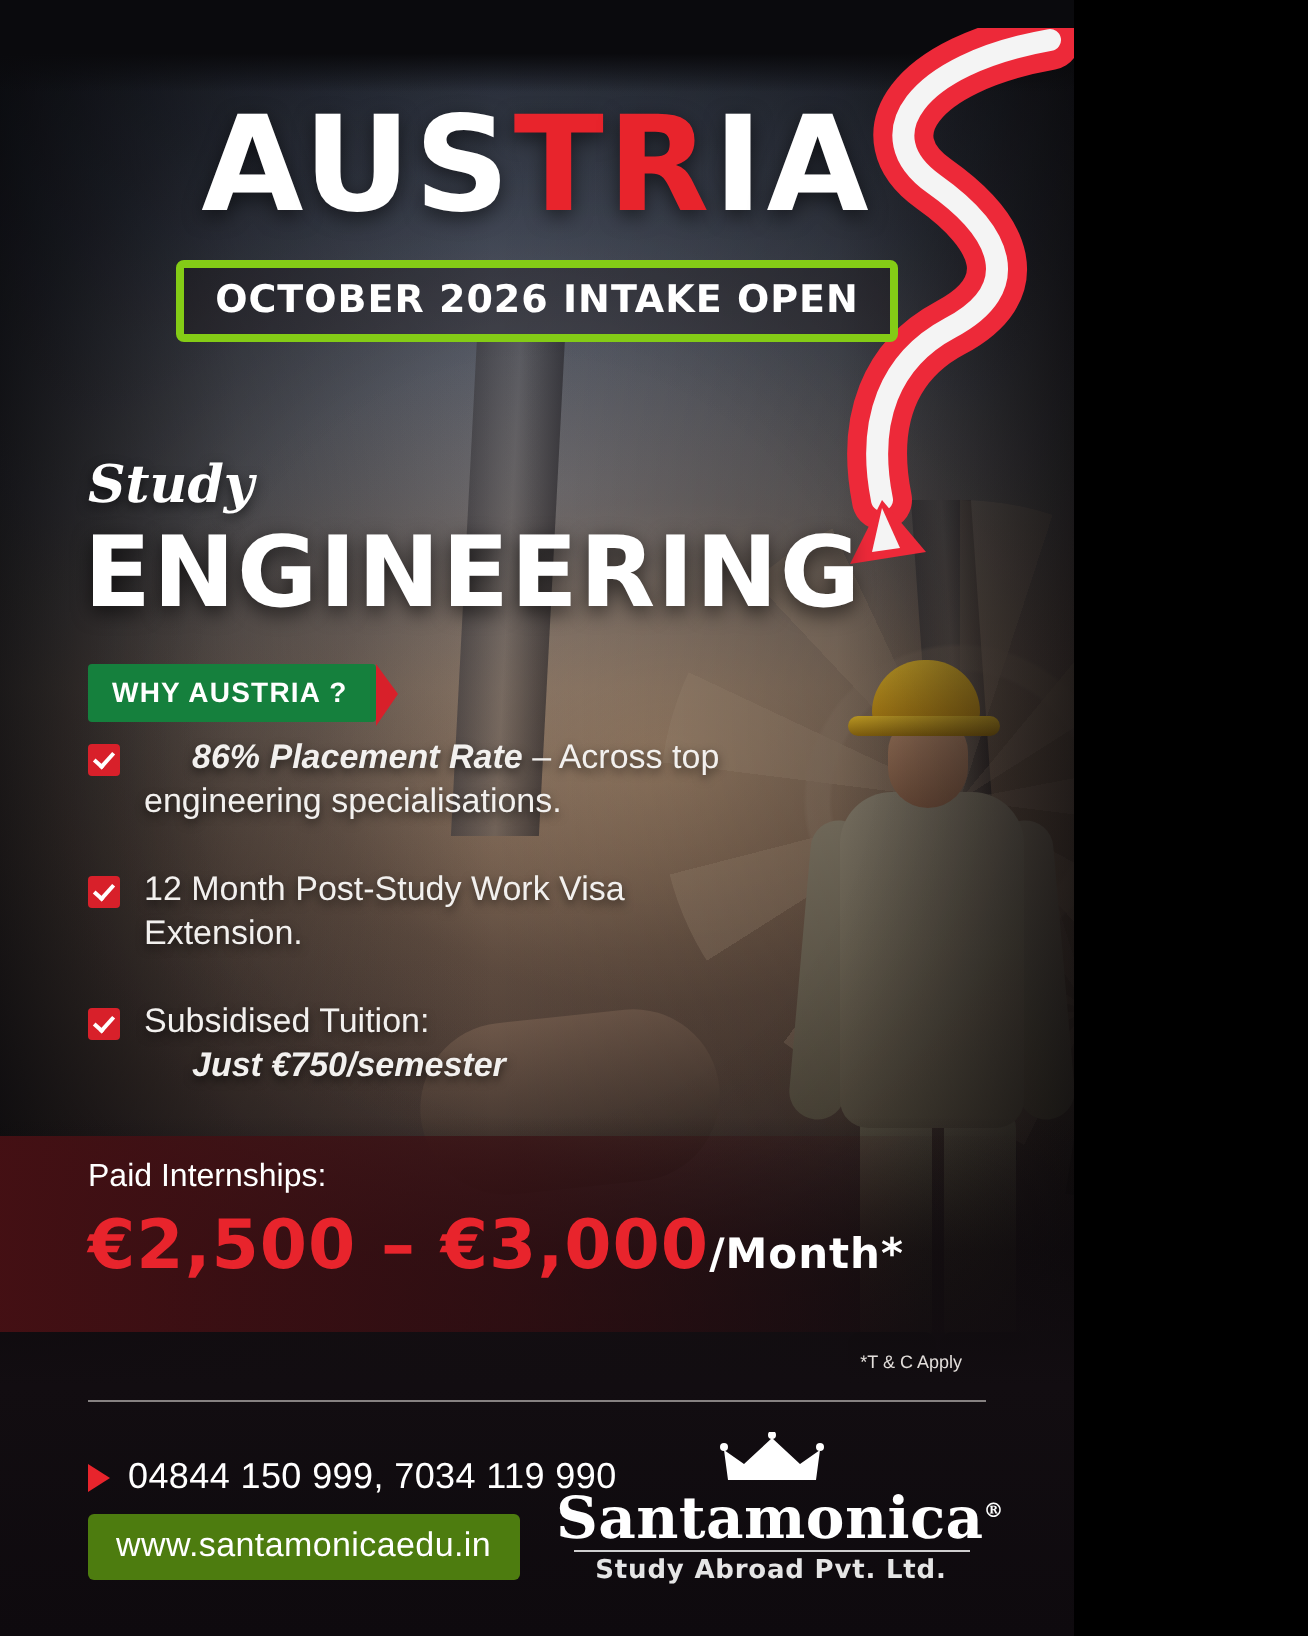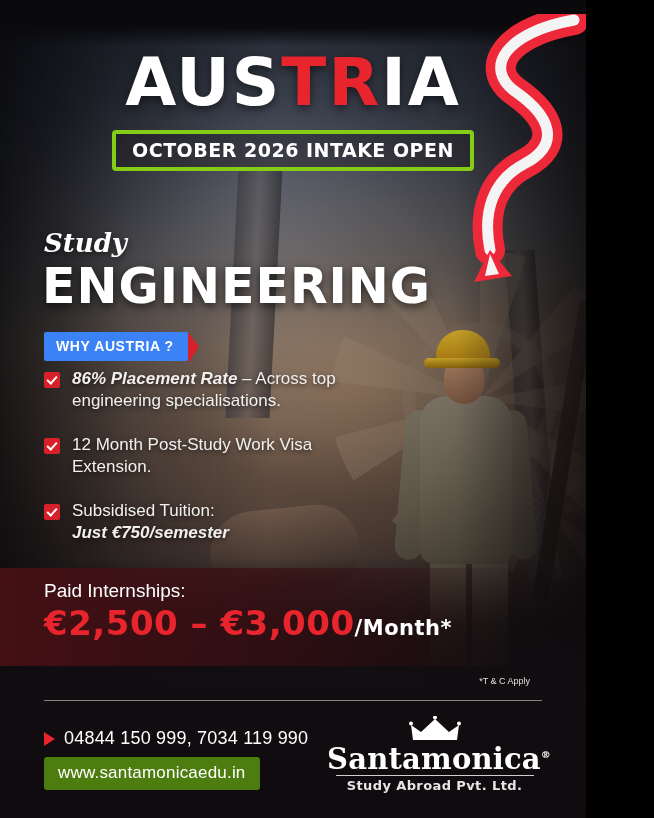--- a/index.html
+++ b/index.html
@@ -5,21 +5,21 @@
   html, body {
     margin: 0;
     padding: 0;
     background: #000;
   }
   body {
     font-family: "Liberation Sans", sans-serif;
   }
   #poster {
     position: relative;
-    width: 586px;
+    width: 537px;
     height: 818px;
     overflow: hidden;
     background: #17161b;
   }
 
   
   .bg {
     position: absolute;
     inset: 0;
     background:
@@ -207,21 +207,21 @@
     font-size: 49px;
     letter-spacing: 1px;
     color: #ffffff;
     text-shadow: 0 3px 10px rgba(0,0,0,0.65);
   }
 
   
   .why-badge {
     position: absolute;
     left: 44px; top: 332px;
-    background: #3b82f6;
+    background: #15803d;
     color: #fff;
     font-weight: 700;
     font-size: 14px;
     letter-spacing: 0.6px;
     padding: 6px 14px 7px 12px;
     border-radius: 2px;
   }
   .why-badge::after {
     content: "";
     position: absolute;
@@ -258,34 +258,34 @@
     border: solid #fff;
     border-width: 0 2px 2px 0;
     transform: rotate(42deg);
   }
   .btext {
     color: #f2f0ee;
     font-size: 17px;
     line-height: 1.3;
     text-shadow: 0 2px 5px rgba(0,0,0,0.6);
   }
-  .btext .em { font-style: italic; font-weight: 700; }
+  .btext .em { font-style: italic; font-weight: 700; margin-left: 24px; }
 
   
   .band {
     position: absolute;
     left: 0; right: 0; top: 568px;
     height: 98px;
     background: linear-gradient(90deg, rgba(72,16,20,0.92) 0%, rgba(56,14,18,0.70) 48%, rgba(30,14,16,0.08) 86%, rgba(30,14,16,0) 100%);
   }
   .band-label {
     position: absolute;
     left: 44px; top: 580px;
     color: #ffffff;
-    font-size: 19px;
+    font-size: 16px;
     font-weight: 400;
   }
   .band-amount {
     position: absolute;
     left: 44px; top: 603px;
     font-family: "DejaVu Sans", sans-serif;
     font-weight: 700;
     font-size: 34px;
     color: #e8242c;
     letter-spacing: 0.5px;

